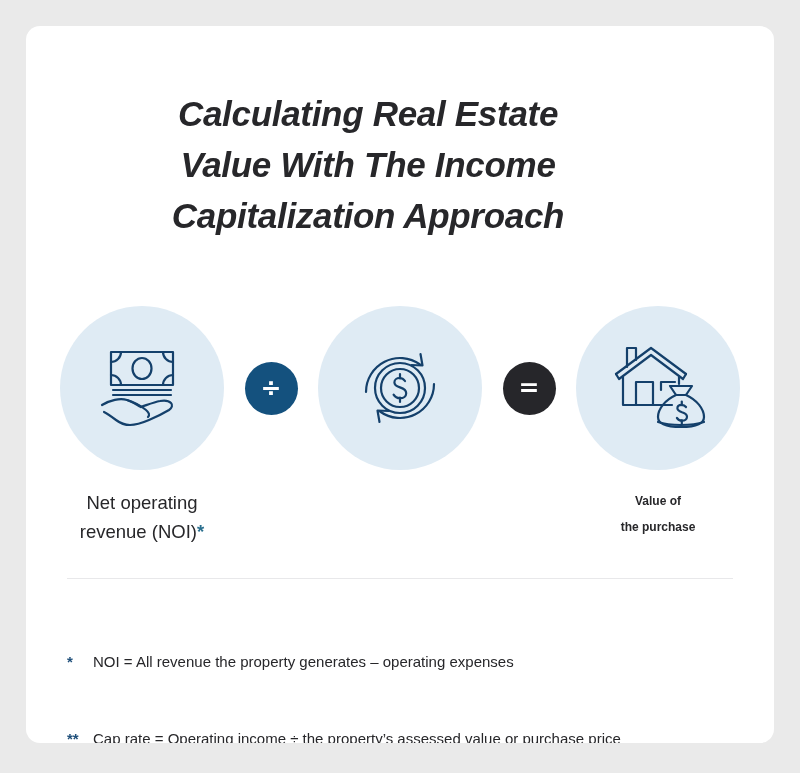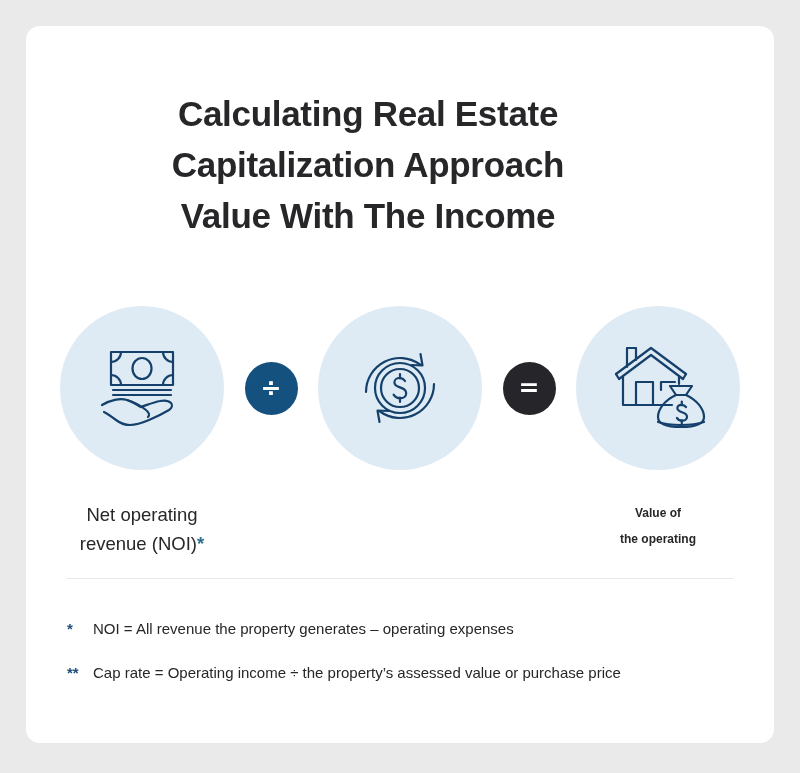--- a/index.html
+++ b/index.html
@@ -25,20 +25,21 @@
     overflow: hidden;
   }
 
   
   #title-block {
     position: absolute;
     left: 0;
     top: 62px;
     width: 684px;
     text-align: center;
+    font-style: italic;
   }
   #title-block .title-line {
     display: block;
     font-size: 35px;
     line-height: 51px;
     font-weight: bold;
     color: #27272a;
     letter-spacing: -0.3px;
   }
 
@@ -90,21 +91,20 @@
   #labels-row {
     position: absolute;
     left: 34px;
     top: 462px;
     width: 680px;
     height: 96px;
     display: flex;
     flex-direction: row;
     align-items: flex-start;
     justify-content: space-between;
-    margin-top: 12px;
   }
   .label-cell {
     width: 164px;
     flex: 0 0 auto;
     text-align: center;
     font-size: 18.5px;
     line-height: 29px;
     color: #27272a;
   }
   .label-cell.spacer { width: 53px; }
@@ -143,31 +143,31 @@
     color: #27272a;
   }
   .footnote-marker {
     color: #1f4f7a;
     font-weight: bold;
     flex: 0 0 auto;
     font-size: 15px;
   }
   .footnote-marker.single { width: 26px; }
   .footnote-marker.double { width: 26px; }
-  .footnote-text { flex: 1 1 auto; }
+  .footnote-text { flex: 1 1 auto; margin-top: 33px; }
 </style>
 </head>
 <body>
 
 <div id="infographic-card">
 
   <div id="title-block">
     <span class="title-line">Calculating Real Estate</span>
+    <span class="title-line">Value With The Income</span>
     <span class="title-line">Capitalization Approach</span>
-    <span class="title-line">Value With The Income</span>
   </div>
 
   <div id="formula-row">
 
     <div class="icon-circle">
       <span>
         <svg width="96" height="96" viewBox="0 0 96 96" fill="none" stroke="#14406b" stroke-width="2.2" stroke-linecap="round" stroke-linejoin="round">
 
           <rect x="17" y="12" width="62" height="33" fill="none"></rect>
           <ellipse cx="48" cy="28.5" rx="9.5" ry="10.5" fill="none"></ellipse>
@@ -255,21 +255,21 @@
       <span class="label-line"><span>revenue (NOI)</span><span class="star">*</span></span>
     </div>
 
     <div class="label-cell spacer"></div>
 
 
     <div class="label-cell spacer"></div>
 
     <div class="label-cell bold-label">
       <span class="label-line">Value of</span>
-      <span class="label-line">the operating</span>
+      <span class="label-line">the purchase</span>
     </div>
   </div>
 
   <div id="footnote-divider"></div>
 
   <div id="footnotes">
     <div class="footnote-row">
       <span class="footnote-marker single">*</span>
       <span class="footnote-text">NOI = All revenue the property generates – operating expenses</span>
     </div>

